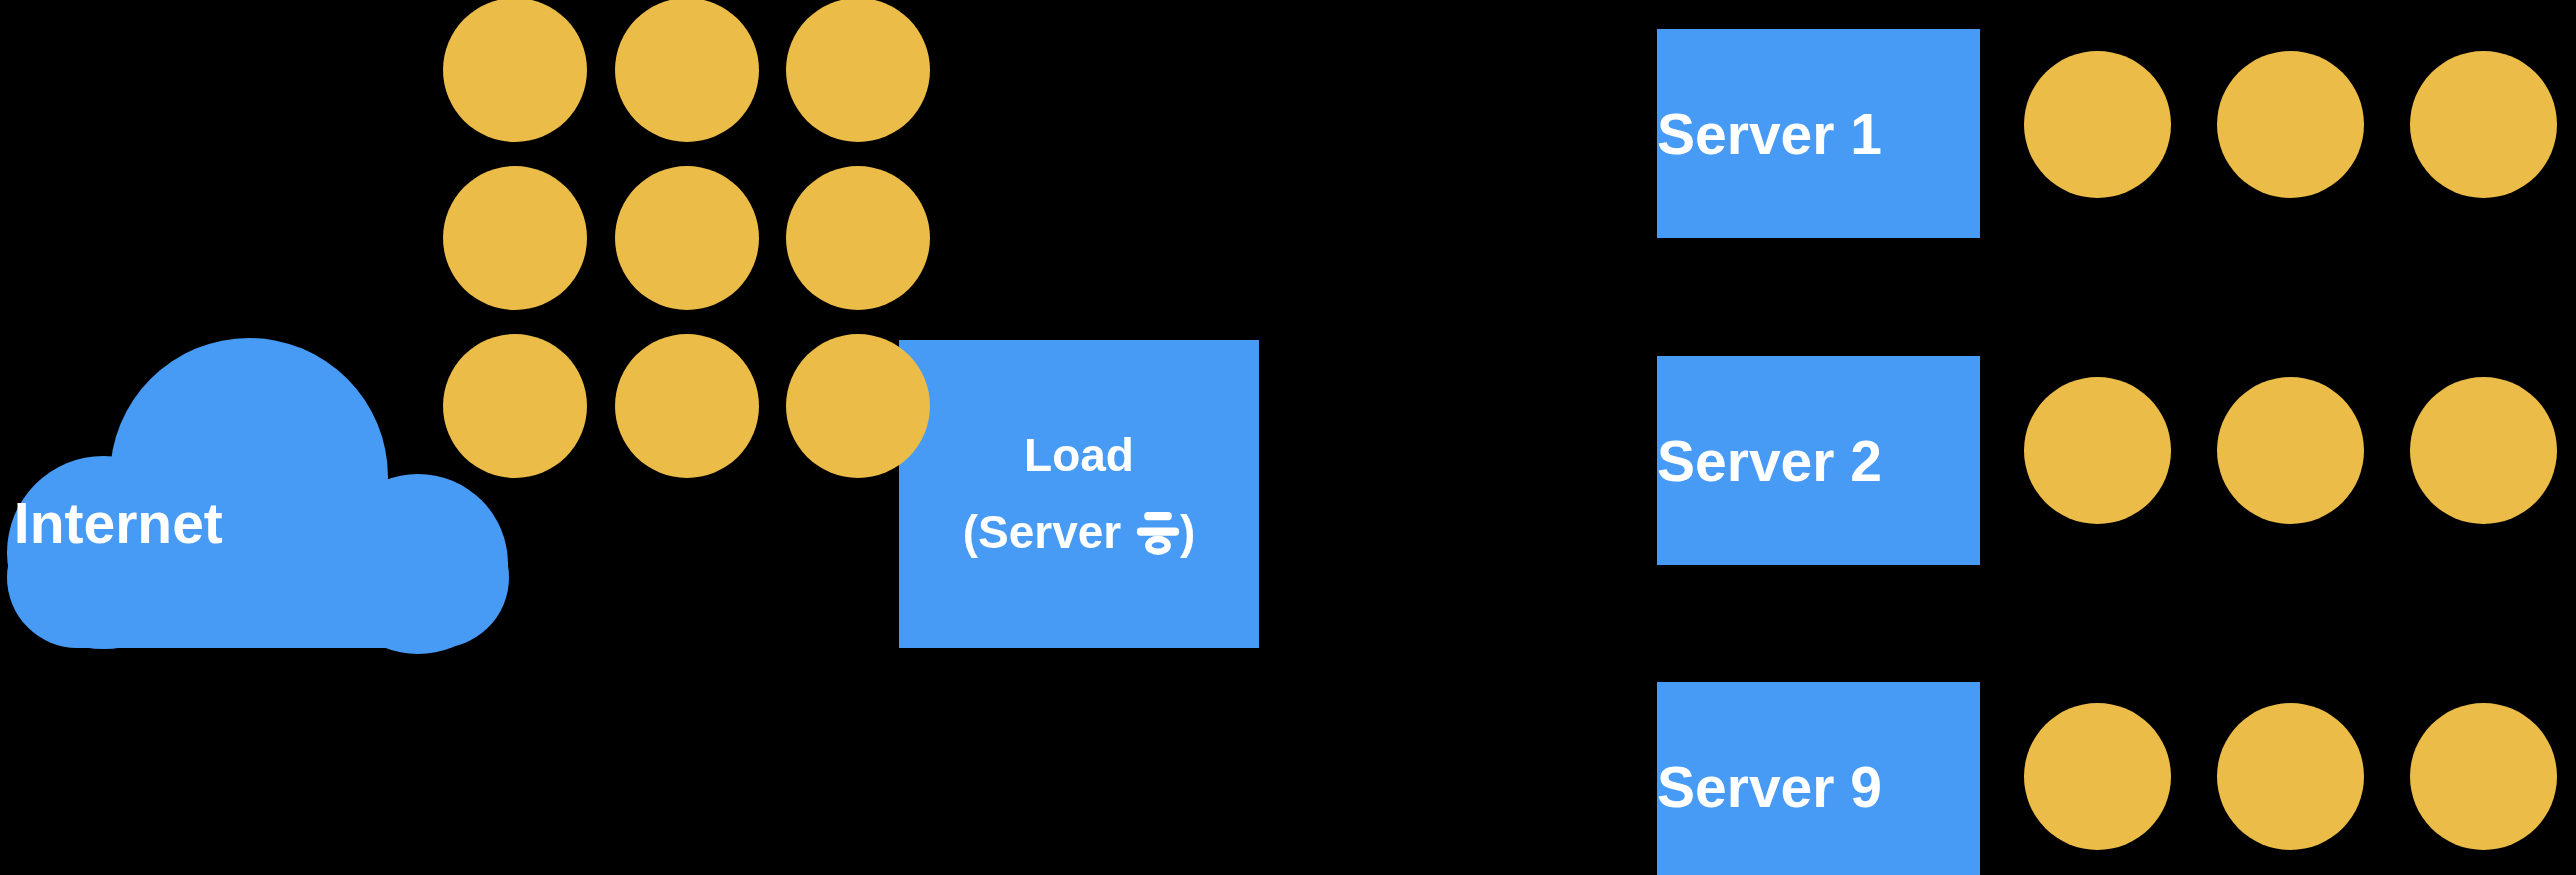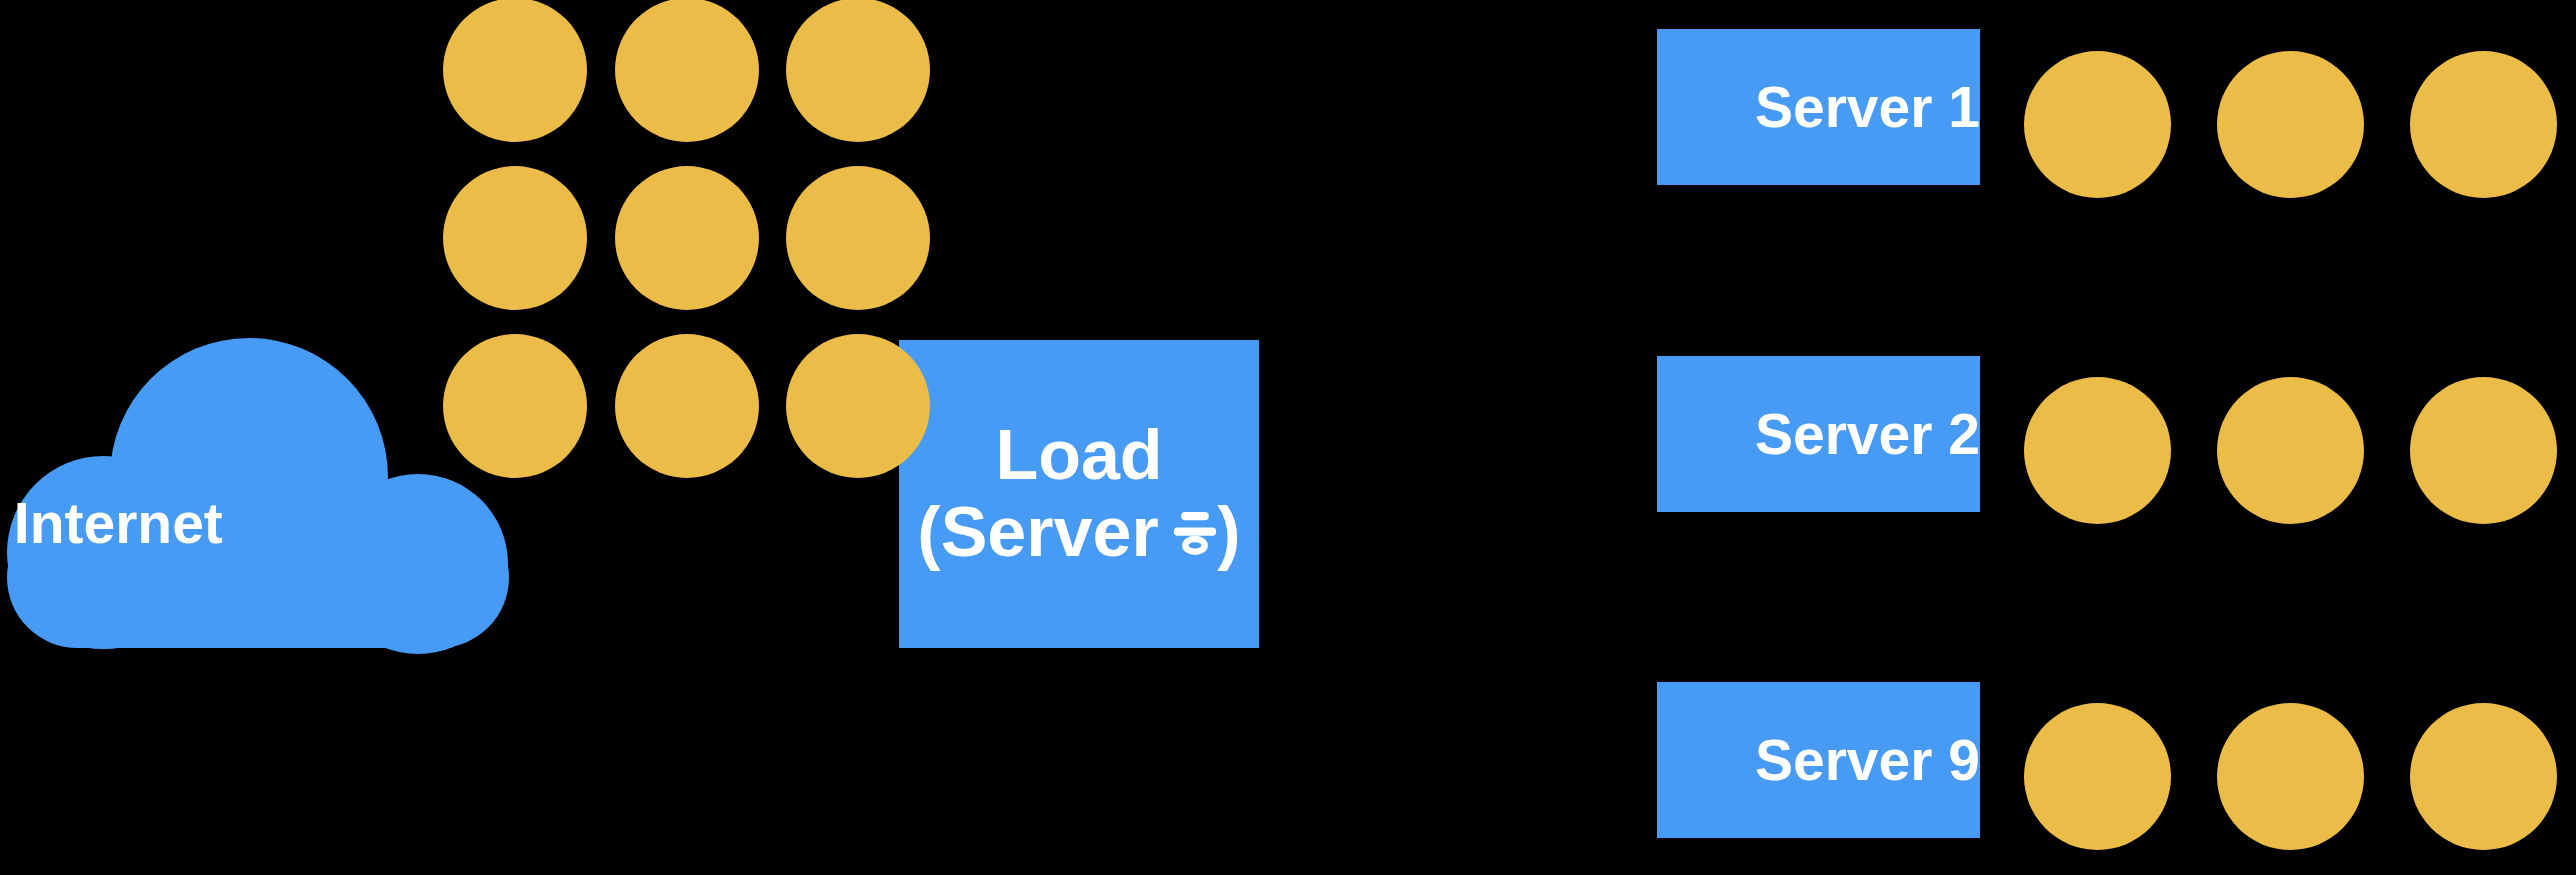--- a/index.html
+++ b/index.html
@@ -44,36 +44,36 @@
 
   
   .lb-box {
     position: absolute;
     left: 899px; top: 340px;
     width: 360px; height: 308px;
     background: var(--shape-blue, #479BF5);
     color: var(--label-white, #ffffff);
     display: flex; flex-direction: column;
     align-items: center; justify-content: center;
-    font-size: 70px; font-weight: bold; line-height: 77px;
+    font-size: 46px; font-weight: bold; line-height: 77px;
     text-align: center;
     z-index: 2;
   }
   .lb-line { white-space: nowrap; }
   .lb-line-flex { display: flex; align-items: center; }
   .hangul-glyph { margin-left: 14.7px; display: block; }
 
   
   .server-box {
     position: absolute;
     left: 1657px;
-    width: 323px; height: 156px;
+    width: 323px; height: 209px;
     background: var(--shape-blue, #479BF5);
     color: var(--label-white, #ffffff);
-    display: flex; align-items: center; justify-content: flex-end;
+    display: flex; align-items: center; justify-content: flex-start;
     font-size: 57px; font-weight: bold;
     z-index: 2;
   }
   .server-dots {
     position: absolute;
     left: 2024px;
     display: flex; gap: 46px;
     z-index: 2;
   }
 </style>

